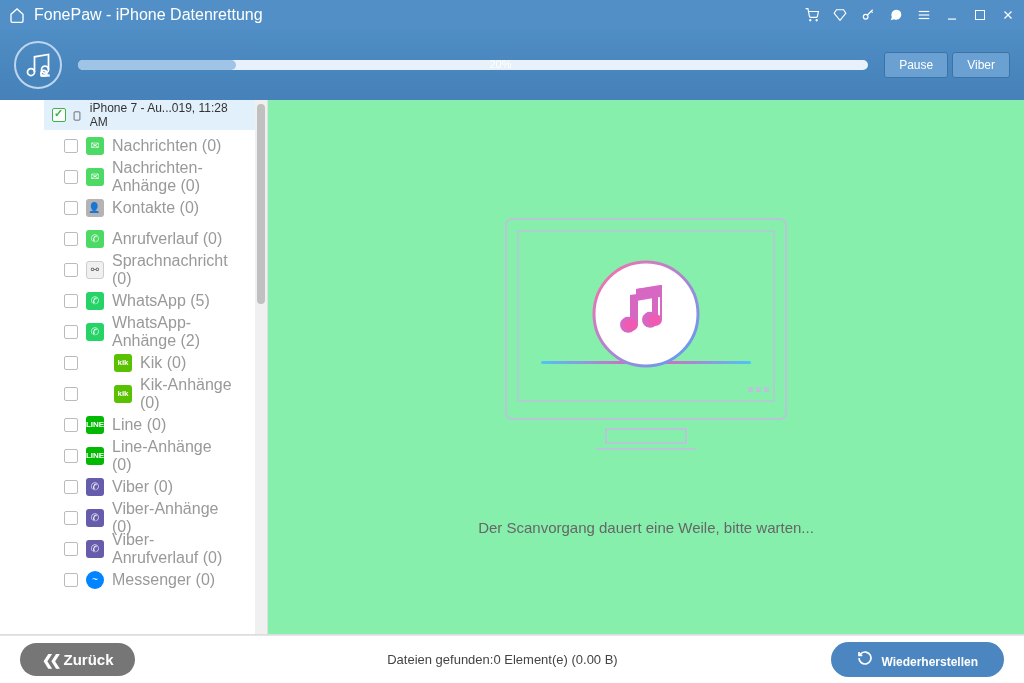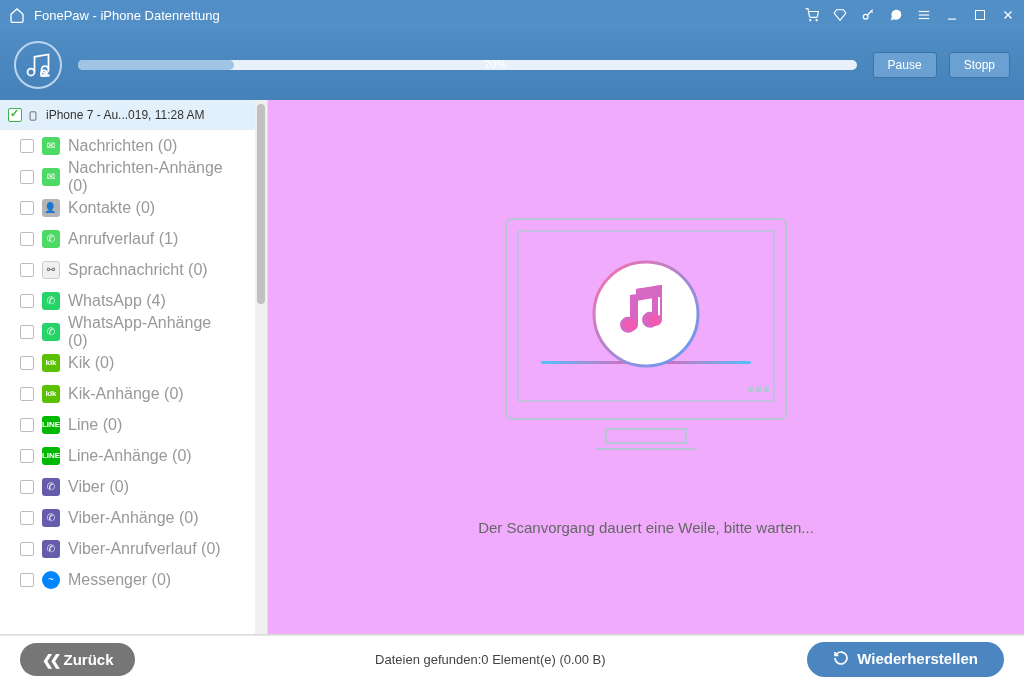--- a/index.html
+++ b/index.html
@@ -1,75 +1,75 @@
 <!DOCTYPE html>
 <html><head>
 <meta charset="utf-8">
 <style>
   * { box-sizing: border-box; margin: 0; padding: 0; }
   body { font-family: Arial, Helvetica, sans-serif; width: 1024px; height: 683px; overflow: hidden; background: #fff; }
   
   
   .titlebar { height: 30px; background: #518fc6; display: flex; align-items: center; padding: 0 8px; color: #fff; }
   .title-home-icon { width: 18px; height: 18px; margin-right: 8px; display: flex; align-items: center; justify-content: center; }
-  .title-text { font-size: 13px; flex: 1; }
+  .title-text { font-size: 16px; flex: 1; }
   .title-controls { display: flex; gap: 12px; align-items: center; }
   .title-ico { width: 16px; height: 16px; cursor: pointer; display: flex; align-items: center; justify-content: center; }
   
   
   .progress-header { height: 70px; background: linear-gradient(#4f8dc5, #4681b9); display: flex; align-items: center; padding: 0 14px; color: #fff; }
   .scan-circle { width: 48px; height: 48px; border: 2px solid #bcd6ef; border-radius: 50%; display: flex; align-items: center; justify-content: center; margin-right: 16px; }
   .progress-center { flex: 1; }
   .progress-labels-row { display: flex; justify-content: space-between; font-size: 12px; margin-bottom: 6px; }
   .progress-label-left { }
   .progress-label-right { }
   .progress-bar-wrap { position: relative; height: 10px; background: #e8f1f9; border-radius: 5px; }
   .progress-bar-fill { position: absolute; left: 0; top: 0; bottom: 0; width: 20%; background: #a0c4e6; border-radius: 5px; }
   .progress-percent { position: absolute; left: 46%; top: -2px; font-size: 11px; color: #fff; margin-left: 48px; }
-  .progress-buttons { display: flex; gap: 12px; margin-left: 16px; }
+  .progress-buttons { display: flex; gap: 4px; margin-left: 16px; }
   .btn-small { background: #6aa1d2; border: 1px solid #3a73a8; color: #fff; font-size: 12px; padding: 5px 14px; border-radius: 3px; cursor: pointer; }
   
   
   .main-body { display: flex; height: 535px; border-bottom: 1px solid #ddd; }
   
   
   .sidebar-wrap { width: 268px; display: flex; border-right: 1px solid #e0e0e0; }
-  .sidebar { flex: 1; overflow: hidden; font-size: 12px; }
+  .sidebar { flex: 1; overflow: hidden; font-size: 12px; padding-left: 44px; }
   .device-row { background: #e2f0fb; height: 30px; display: flex; align-items: center; padding: 0 8px; gap: 6px; }
   .device-row .chk-checked { width: 14px; height: 14px; border: 1px solid #39b54a; border-radius: 2px; background: #fff; position: relative; }
   .device-row .chk-checked::after { content: "✓"; color: #39b54a; font-size: 11px; position: absolute; top: -2px; left: 1px; font-weight: bold; }
   .device-icon { width: 12px; height: 12px; }
   .device-label { color: #333; font-size: 12px; }
   .section-title { padding: 18px 14px 10px; color: #333; font-size: 12px; }
   .item-row { display: flex; align-items: center; padding: 4px 20px; height: 31px; gap: 8px; }
   .chk { width: 14px; height: 14px; border: 1px solid #bbb; border-radius: 2px; flex-shrink: 0; }
   .app-icon { width: 18px; height: 18px; border-radius: 3px; flex-shrink: 0; display: flex; align-items: center; justify-content: center; font-size: 10px; color: #fff; }
   .ico-messages { background: #4cd964; }
   .ico-contacts { background: #b4b4b4; }
   .ico-calls { background: #4cd964; }
   .ico-voicemail { background: #f0f0f0; border:1px solid #ccc; color:#555; }
   .ico-whatsapp { background: #25d366; }
-  .ico-kik { background: #5ac100; font-size: 8px; font-weight: bold; }
+  .ico-kik { background: #5ac100; font-size: 8px; font-weight: bold; margin-left: 28px; }
   .ico-line { background: #00b900; font-size: 8px; font-weight: bold; }
   .ico-viber { background: #665cac; }
   .ico-messenger { background: #0084ff; border-radius: 50%; }
   .item-label { color: #999; font-size: 16px; }
   .scrollbar-col { width: 12px; background: #f0f0f0; position: relative; }
   .scrollbar-thumb { position: absolute; top: 4px; left: 2px; right: 2px; height: 200px; background: #c0c0c0; border-radius: 4px; }
   
   
-  .content { flex: 1; display: flex; flex-direction: column; align-items: center; justify-content: center; background: #f0abfc; }
+  .content { flex: 1; display: flex; flex-direction: column; align-items: center; justify-content: center; background: #86efac; }
   .monitor-svg { margin-bottom: 40px; }
   .scan-message { color: #666; font-size: 15px; }
   
   
   .footer { height: 48px; display: flex; align-items: center; padding: 0 20px; background: #fff; border-top:1px solid #e5e5e5; }
   .btn-back { background: #767677; color: #fff; border: none; border-radius: 20px; padding: 8px 22px; font-size: 15px; font-weight: bold; cursor: pointer; display: flex; align-items: center; gap: 6px; }
   .status-text { flex: 1; text-align: center; color: #444; font-size: 13px; padding-left: 38px; }
-  .btn-restore { background: #4b86c0; color: #fff; border: none; border-radius: 20px; padding: 8px 26px; font-size: 15px; font-weight: bold; cursor: pointer; display: flex; align-items: flex-start; gap: 8px; }
+  .btn-restore { background: #4b86c0; color: #fff; border: none; border-radius: 20px; padding: 8px 26px; font-size: 12px; font-weight: bold; cursor: pointer; display: flex; align-items: flex-end; gap: 8px; }
 </style>
 </head>
 <body>
 
 <div class="titlebar">
   <span class="title-home-icon">
     <svg width="16" height="16" viewBox="0 0 24 24" fill="none" stroke="#fff" stroke-width="2">
         <path d="M3 11l9-8 9 8v10a2 2 0 01-2 2H5a2 2 0 01-2-2z"></path>
       </svg>
   </span>
@@ -135,21 +135,21 @@
       </svg>
   </div>
   <div class="progress-center">
     <div class="progress-bar-wrap">
       <div class="progress-bar-fill"></div>
       <span class="progress-percent">20%</span>
     </div>
   </div>
   <div class="progress-buttons">
     <button class="btn-small">Pause</button>
-    <button class="btn-small">Stopp</button>
+    <button class="btn-small">Viber</button>
   </div>
 </div>
 
 <div class="main-body">
   <div class="sidebar-wrap">
     <div class="sidebar">
       <div class="device-row">
         <span class="chk-checked"></span>
         <span class="device-icon">
           <svg width="10" height="14" viewBox="0 0 24 24" fill="none" stroke="#555" stroke-width="2">
@@ -171,36 +171,36 @@
             <span class="item-label">Nachrichten-Anhänge (0)</span>
           </div>
           <div class="item-row">
             <span class="chk"></span>
             <span class="app-icon ico-contacts">👤</span>
             <span class="item-label">Kontakte (0)</span>
           </div>
           <div class="item-row">
             <span class="chk"></span>
             <span class="app-icon ico-calls">✆</span>
-            <span class="item-label">Anrufverlauf (1)</span>
+            <span class="item-label">Anrufverlauf (0)</span>
           </div>
           <div class="item-row">
             <span class="chk"></span>
             <span class="app-icon ico-voicemail">⚯</span>
             <span class="item-label">Sprachnachricht (0)</span>
           </div>
           <div class="item-row">
             <span class="chk"></span>
             <span class="app-icon ico-whatsapp">✆</span>
-            <span class="item-label">WhatsApp (4)</span>
+            <span class="item-label">WhatsApp (5)</span>
           </div>
           <div class="item-row">
             <span class="chk"></span>
             <span class="app-icon ico-whatsapp">✆</span>
-            <span class="item-label">WhatsApp-Anhänge (0)</span>
+            <span class="item-label">WhatsApp-Anhänge (2)</span>
           </div>
           <div class="item-row">
             <span class="chk"></span>
             <span class="app-icon ico-kik">kik</span>
             <span class="item-label">Kik (0)</span>
           </div>
           <div class="item-row">
             <span class="chk"></span>
             <span class="app-icon ico-kik">kik</span>
             <span class="item-label">Kik-Anhänge (0)</span>

